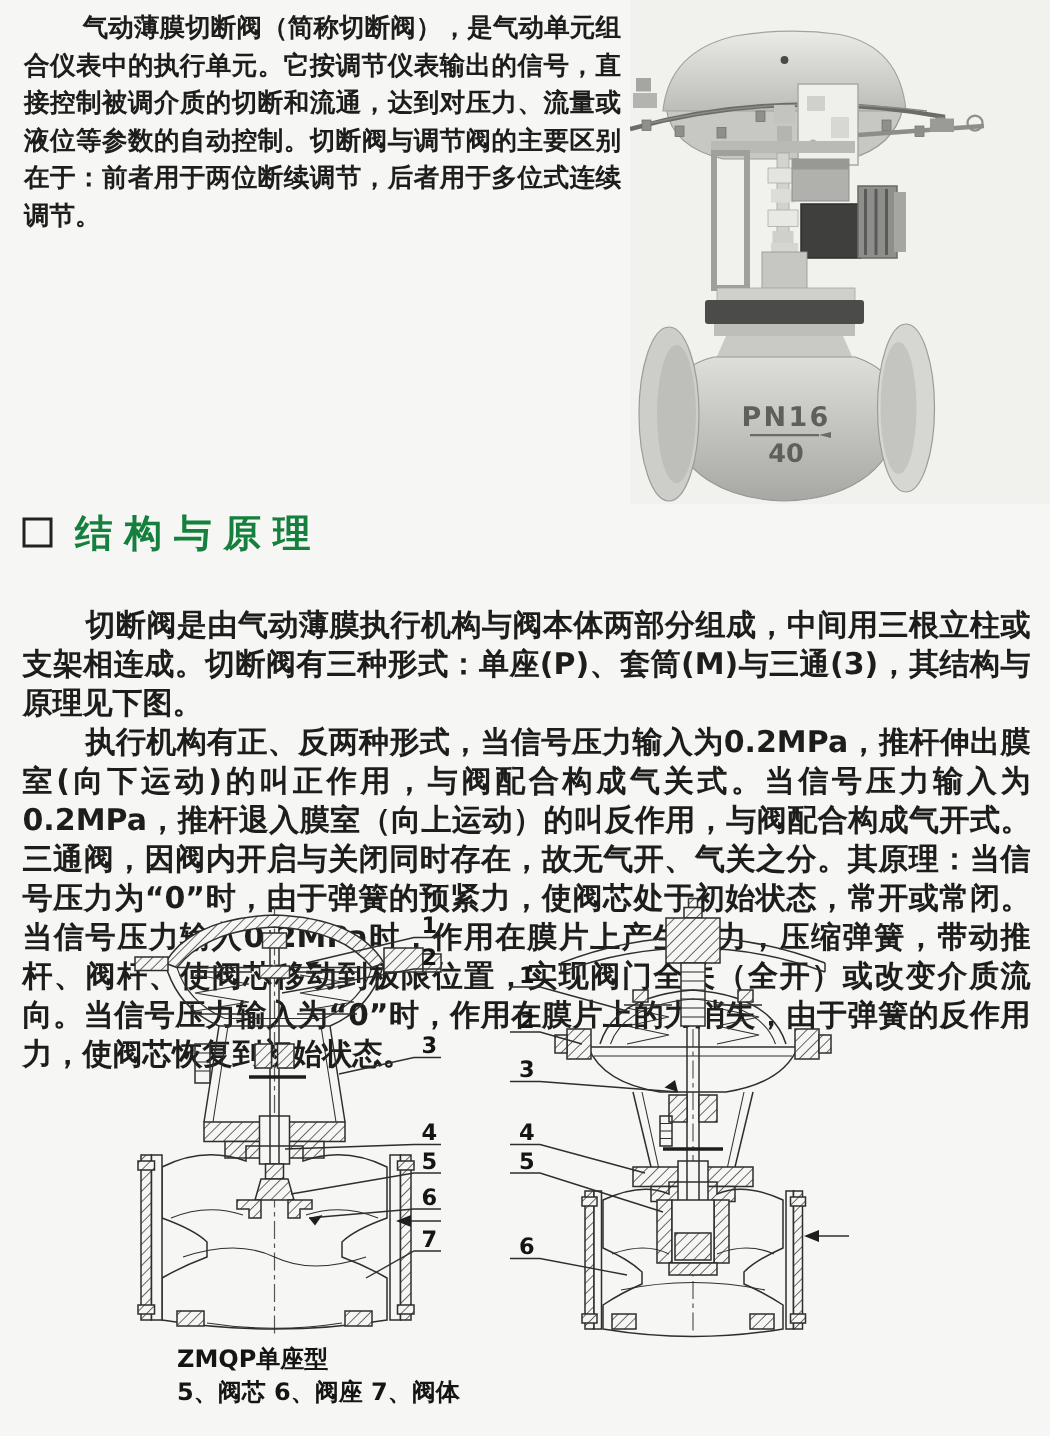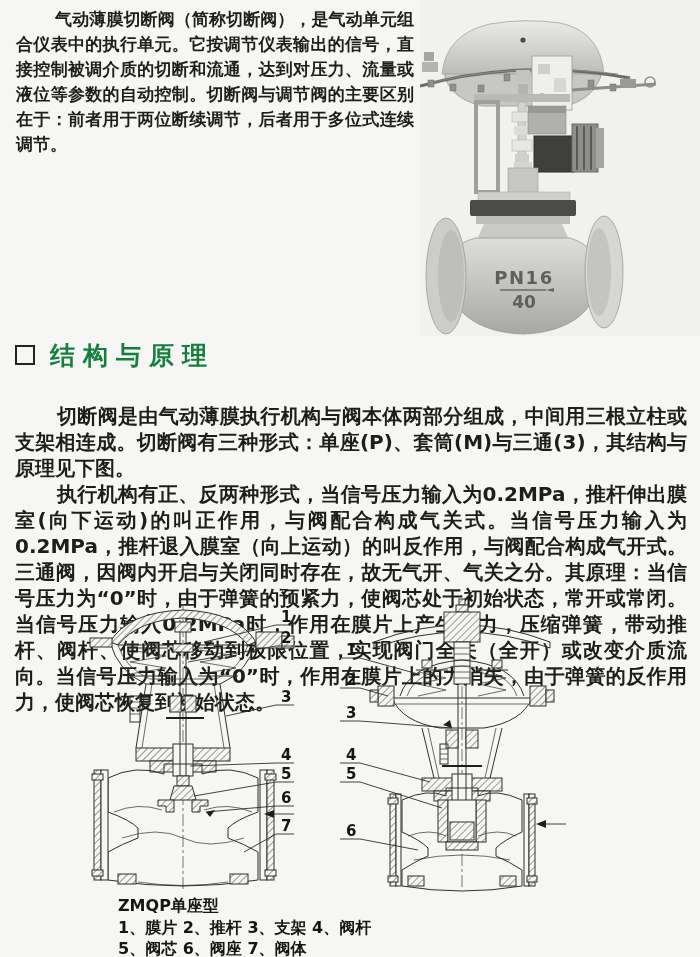--- a/index.html
+++ b/index.html
@@ -386,17 +386,16 @@
         <path class="ah" d="M130,130 l-9,-3 7,-5 z"></path>
         <polyline class="lead" points="18,165 38,165 108,184"></polyline>
         <polyline class="lead" points="18,184 38,184 120,210"></polyline>
         <polyline class="lead" points="18,241 38,241 96,252"></polyline>
       </g>
     </svg>
   </div>
 
   <div class="caption caption-left">
     <div>ZMQP单座型</div>
-    <div>1、膜片 2、推杆 3、支架 4、阀杆</div>
     <div>5、阀芯 6、阀座 7、阀体</div>
   </div>
 
 </div>
 
 </body></html>

